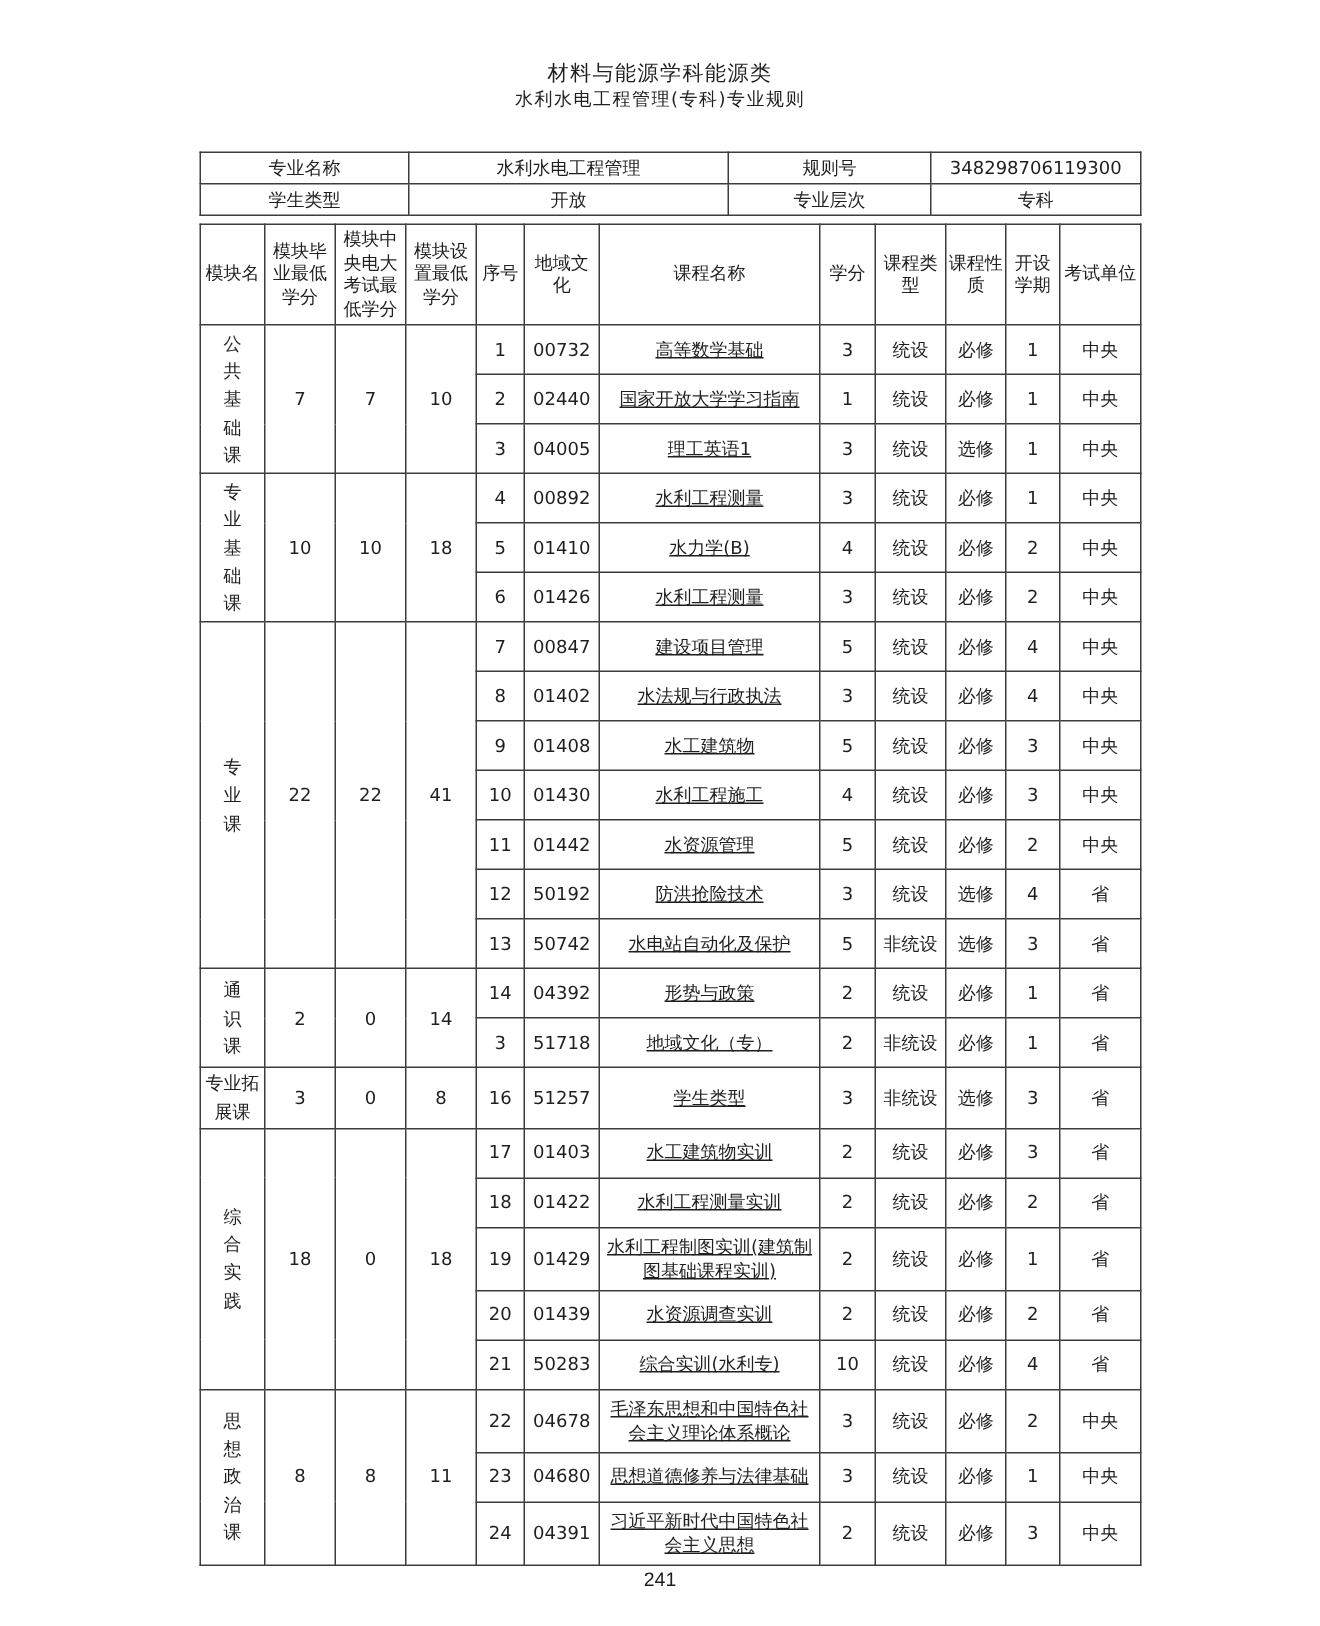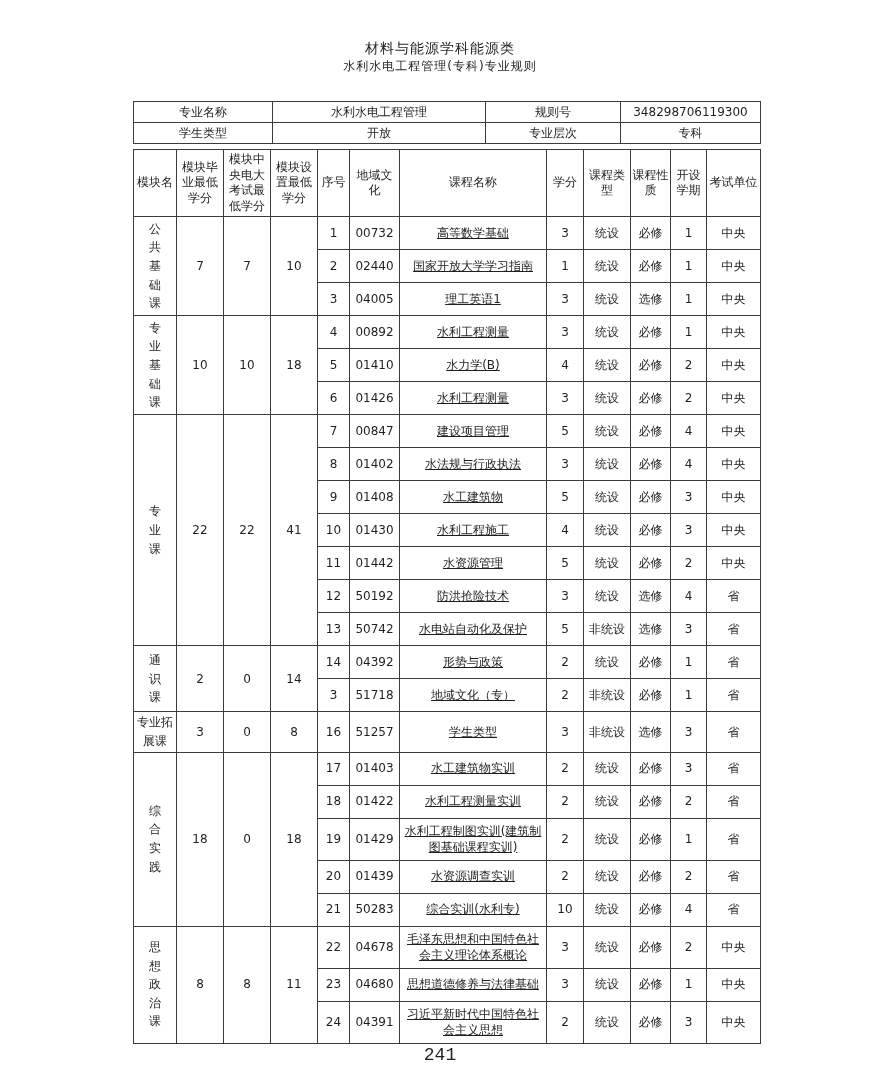--- a/index.html
+++ b/index.html
@@ -55,22 +55,22 @@
   tr.row-tall td { height: 42px; }
 
   .mod-name { white-space: pre-line; line-height: 1.55; }
   .cname { padding: 1px 4px; text-decoration: underline; }
 
   .page-number {
     position: absolute;
     left: 0; right: 0;
     top: 1045px;
     text-align: center;
-    font-size: 18px;
-    font-family: Liberation Mono, monospace;
+    font-size: 13px;
+    font-family: Liberation Sans, sans-serif;
   }
 </style>
 </head>
 <body>
 
 <div class="page">
 
   <div class="doc-title">材料与能源学科能源类</div>
   <div class="doc-subtitle">水利水电工程管理(专科)专业规则</div>
 

